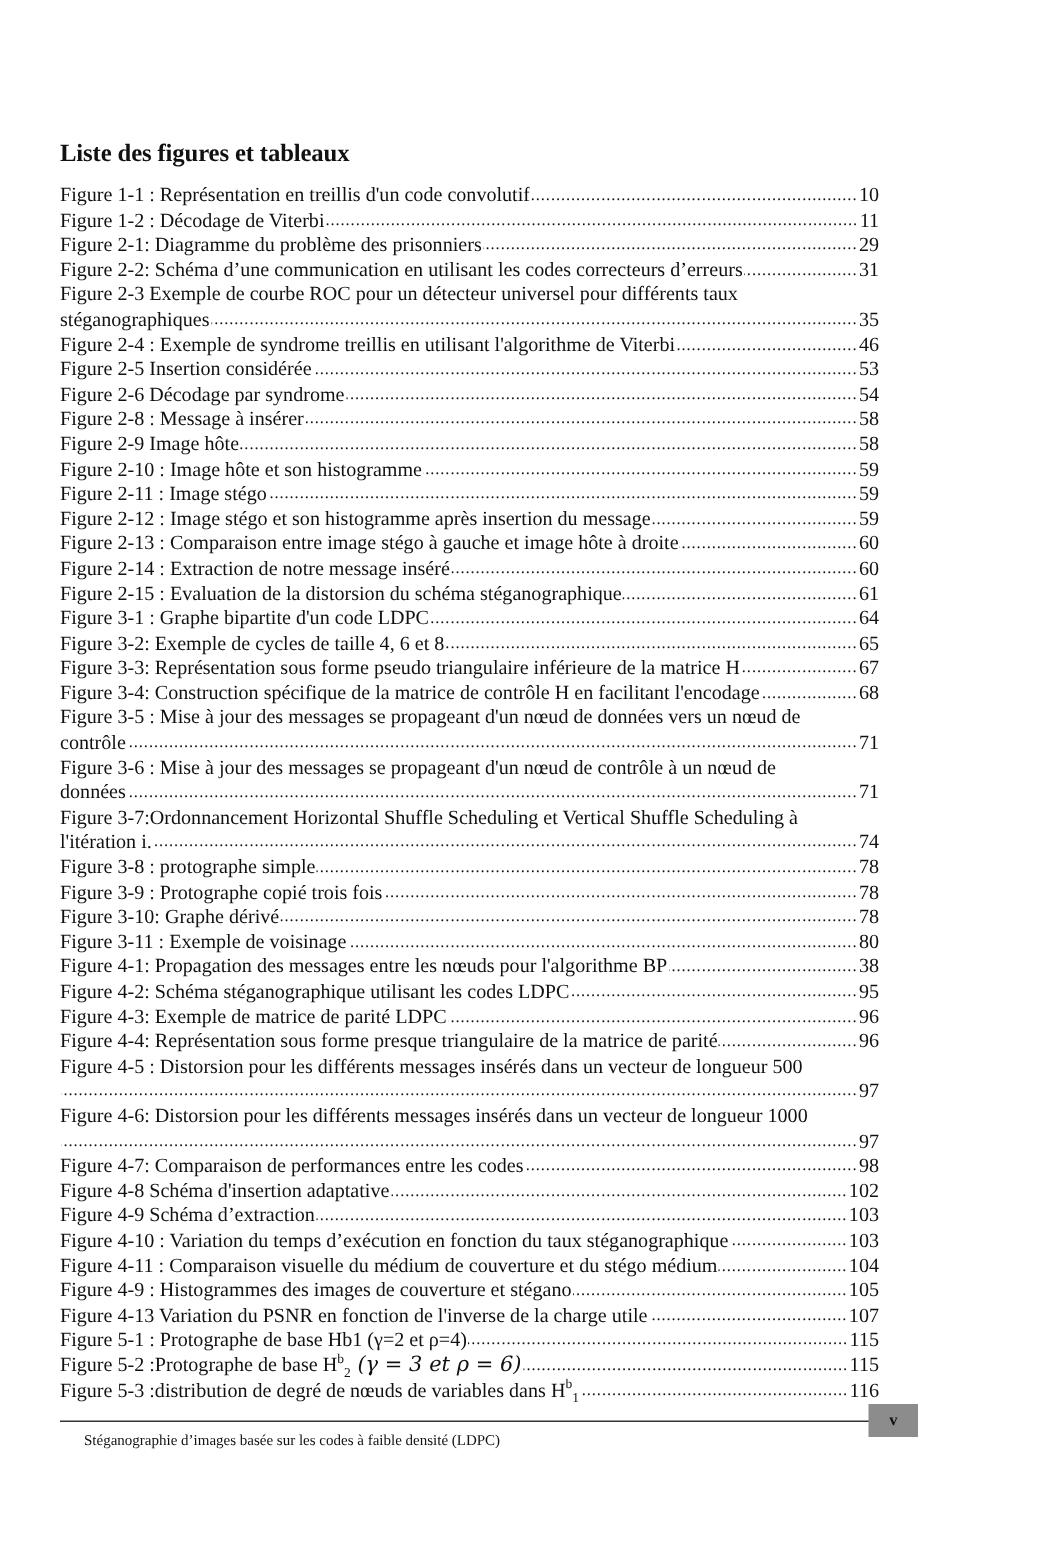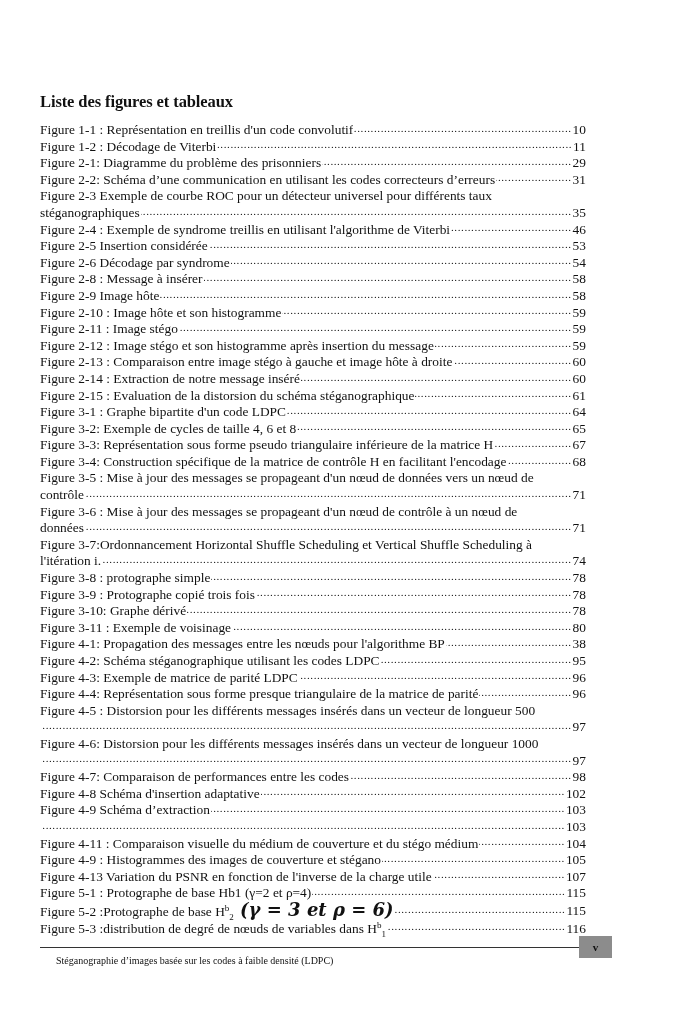--- a/index.html
+++ b/index.html
@@ -1,28 +1,28 @@
 <!DOCTYPE html>
 <html><head>
   <meta charset="utf-8">
   <style>
     html, body { margin: 0; padding: 0; background: #ffffff; }
     body { width: 700px; height: 1028px; position: relative; overflow: hidden;
            font-family: "Liberation Serif", "DejaVu Serif", serif; color: #111; }
     .page-title { position: absolute; left: 40px; top: 92px; font-size: 16.5px; font-weight: bold; letter-spacing: -0.1px; }
     .toc { position: absolute; left: 40px; top: 122px; width: 546px; font-size: 13.4px; line-height: 16.6px; }
     .toc-entry { display: block; }
-    .toc-line { display: flex; align-items: center; white-space: nowrap; }
+    .toc-line { display: flex; align-items: flex-end; white-space: nowrap; }
     .toc-text { flex: 0 0 auto; overflow: hidden; }
     .toc-leader { flex: 1 1 auto; overflow: hidden; margin: 0 1px; position: relative; height: 12px; }
     .toc-leader::before { content: "........................................................................................................................................................................................................................................";
       position: absolute; right: 0; bottom: 0; letter-spacing: 0.6px; font-size: 11px; }
     .toc-page { flex: 0 0 auto; text-align: right; }
     .toc-first { display: block; white-space: nowrap; }
-    .math { font-family: "DejaVu Serif", serif; font-style: italic; font-weight: bold; font-size: 18px; }
+    .math { font-family: "DejaVu Serif", serif; font-style: italic; font-weight: normal; font-size: 14px; }
     sup, sub { font-size: 9px; line-height: 0; }
     .footer-rule { position: absolute; left: 40px; top: 947px; width: 540px; border-top: 1px solid #333; }
     .page-box { position: absolute; left: 579px; top: 936px; width: 33px; height: 22px; background: #8c8c8c;
                 display: flex; align-items: center; justify-content: center; font-size: 11px; font-weight: bold; color: #111; }
     .footer-text { position: absolute; left: 56px; top: 955px; font-size: 10px; }
   </style>
 </head>
 <body>
 
 <div class="page-title">Liste des figures et tableaux</div>
@@ -281,20 +281,21 @@
     </div>
     <div class="toc-entry">
       <div class="toc-line">
         <span class="toc-text"><span>Figure 4-9 Schéma d’extraction</span></span>
         <span class="toc-leader"></span>
         <span class="toc-page">103</span>
       </div>
     </div>
     <div class="toc-entry">
       <div class="toc-line">
+        <span class="toc-text"><span>Figure 4-10 : Variation du temps d’exécution en fonction du taux stéganographique</span></span>
         <span class="toc-leader"></span>
         <span class="toc-page">103</span>
       </div>
     </div>
     <div class="toc-entry">
       <div class="toc-line">
         <span class="toc-text"><span>Figure 4-11 : Comparaison visuelle du médium de couverture et du stégo médium</span></span>
         <span class="toc-leader"></span>
         <span class="toc-page">104</span>
       </div>

